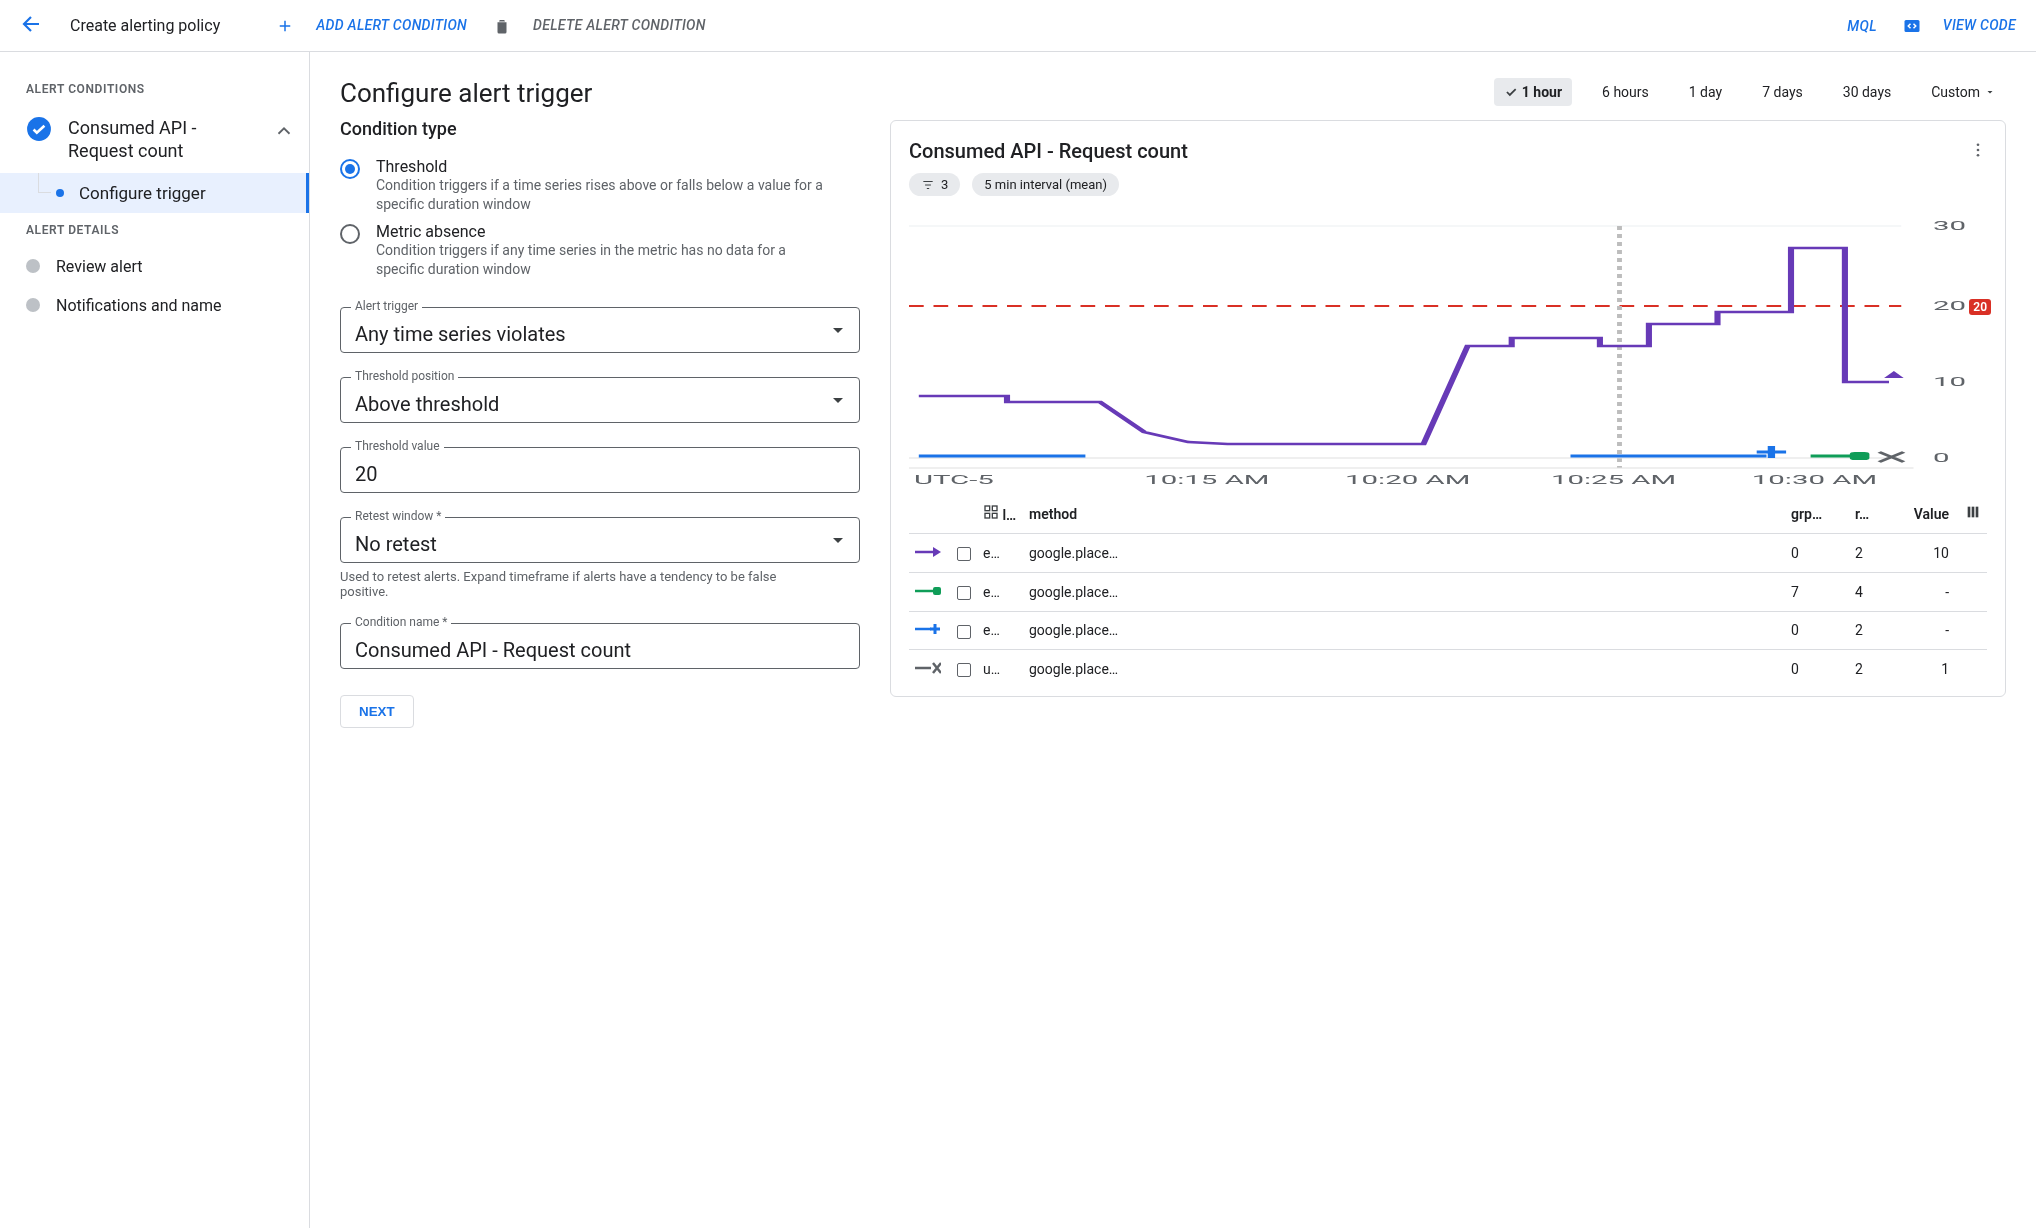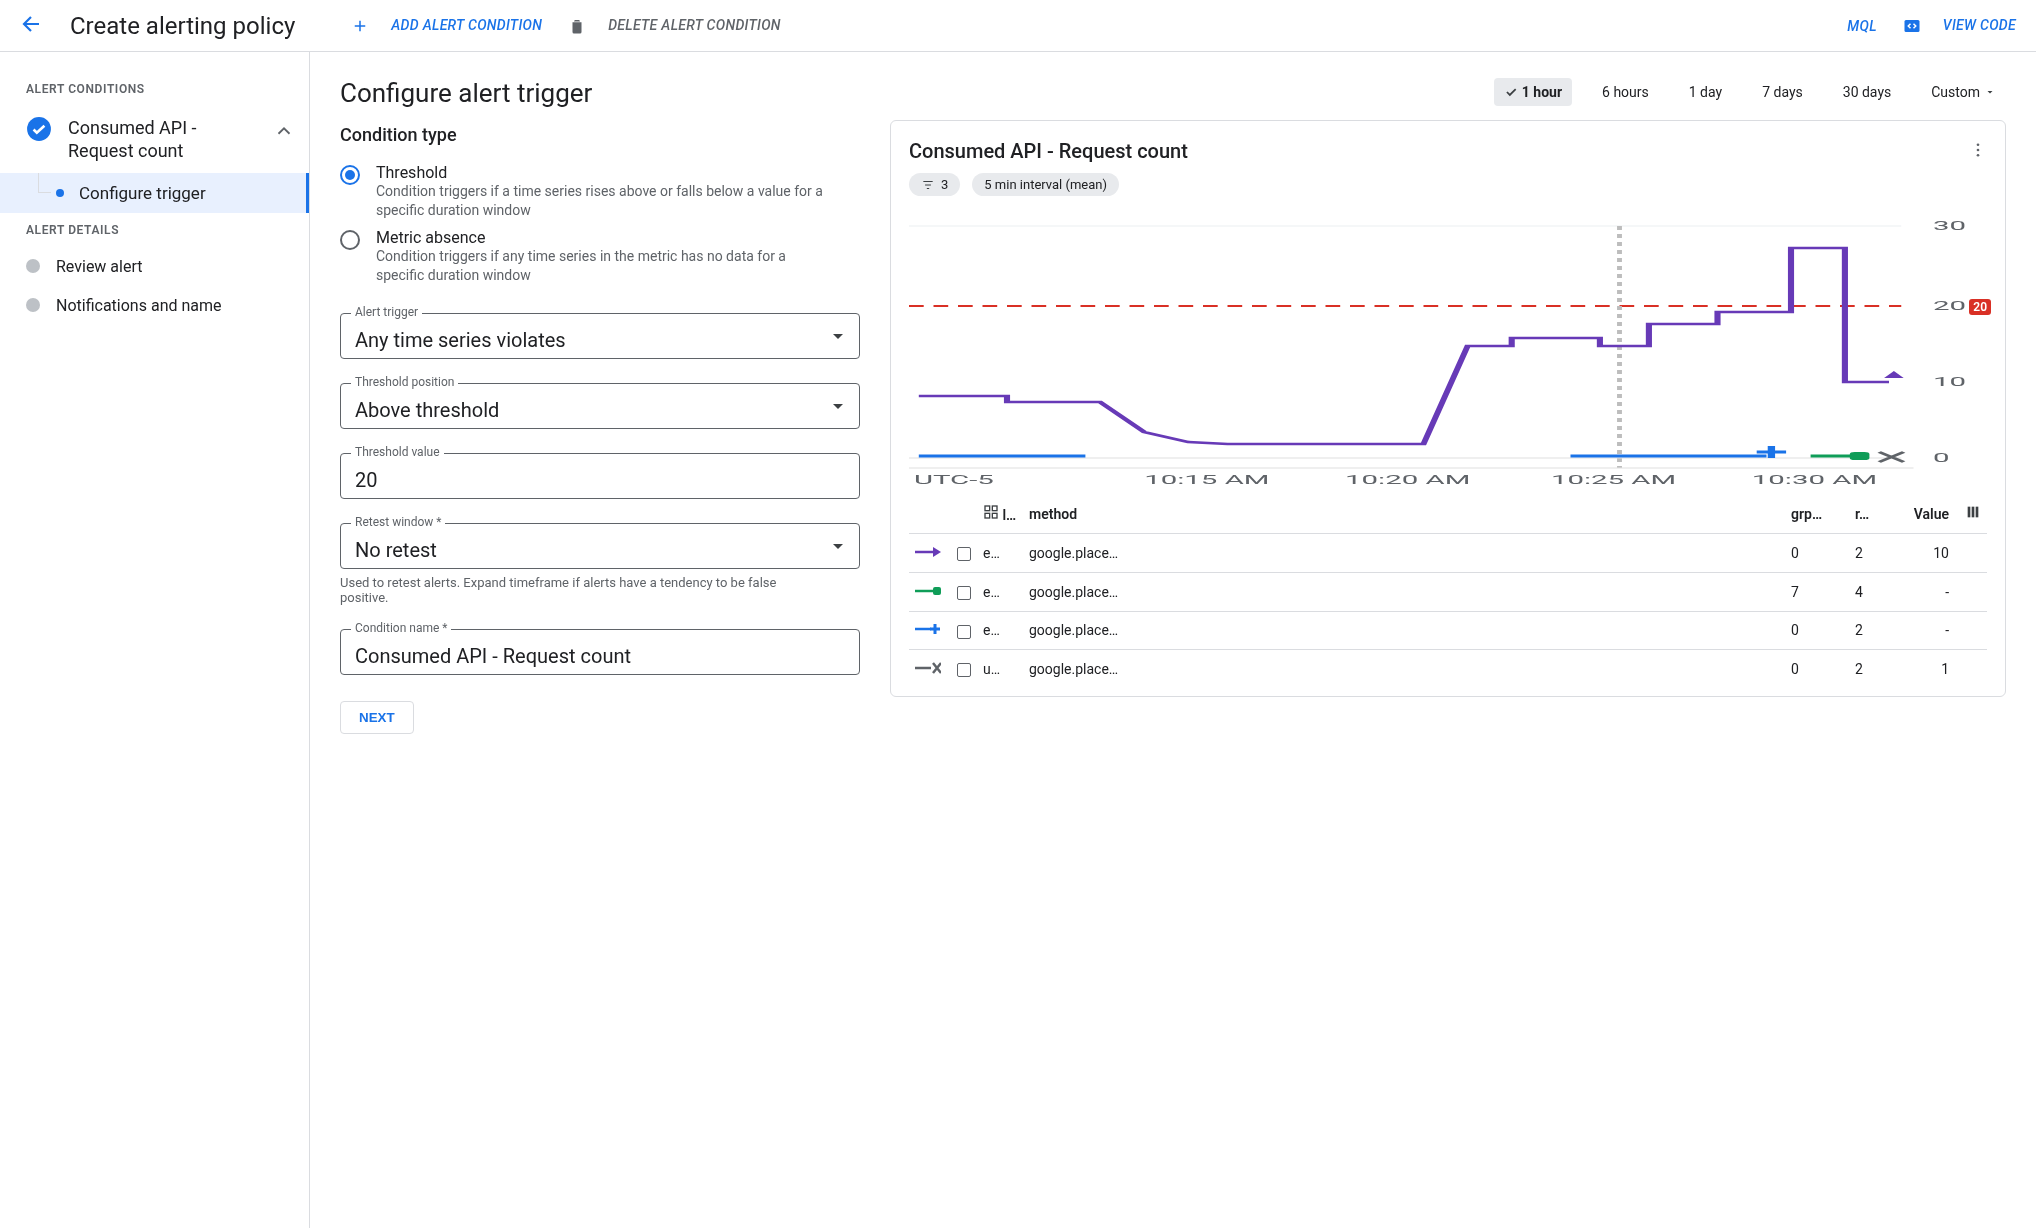--- a/index.html
+++ b/index.html
@@ -19,21 +19,21 @@
     color: var(--text);
     background: #fff;
   }
   
   .toolbar {
     display: flex; align-items: center;
     height: 52px; padding: 0 20px;
     border-bottom: 1px solid var(--border);
     gap: 26px;
   }
-  .toolbar .title { font-size: 24px; font-weight: 400; margin-right: 30px; }
+  .toolbar .title { font-size: 16px; font-weight: 400; margin-right: 30px; }
   .toolbar .back { color: var(--blue); cursor: pointer; }
   .toolbar .spacer { flex: 1; }
   .tb-btn { display: flex; align-items: flex-start; gap: 22px; font-weight: 500; letter-spacing: .3px; cursor: pointer; font-style: italic; }
   .tb-btn.blue { color: var(--blue); }
   .tb-btn.grey { color: var(--muted); }
   
   .body { display: flex; height: calc(100vh - 52px); }
   .sidebar { width: 310px; border-right: 1px solid var(--border); padding: 20px 0 0 0; }
   .section-label { color: var(--muted); font-size: 12px; font-weight: 600; letter-spacing: .6px; padding: 10px 26px; }
   .step { display:flex; align-items:center; padding: 10px 18px 10px 26px; gap: 16px; font-size: 16px; }
@@ -42,21 +42,21 @@
   .step.big svg { flex-shrink:0; }
   .step.big .expand-icon{ position:absolute; right:14px; top:14px; color:var(--muted);}
   .substep { display:flex; align-items:center; gap:15px; padding:10px 18px 10px 56px; font-size:17px; position:relative; }
   .substep.active { background:#e8f0fe; color:var(--text); border-right:3px solid var(--blue);}
   .substep .dot{width:8px;height:8px;border-radius:50%;background:var(--blue);}
   .tree-line{position:absolute;left:38px;top:0;bottom:50%;border-left:1px solid var(--border);}
   .tree-line::after{content:"";position:absolute;bottom:0;left:0;width:12px;border-bottom:1px solid var(--border);}
   
   .main { flex:1; padding: 26px 30px; overflow:auto; display:flex; gap:30px; }
   .form { width: 520px; }
-  h1 { font-size: 26px; font-weight:400; margin: 0 0 16px; }
+  h1 { font-size: 26px; font-weight:400; margin: 0 0 10px; }
   h2 { font-size: 18px; font-weight:500; margin: 0 0 14px; }
   .radio-row{display:flex;gap:16px;padding:4px 0;align-items:flex-start;}
   .radio-row .radio{width:20px;height:20px;border:2px solid var(--muted);border-radius:50%;margin-top:2px;flex-shrink:0;display:flex;align-items:center;justify-content:center;}
   .radio-row.selected .radio{border-color:var(--blue);}
   .radio-row.selected .radio::after{content:"";width:10px;height:10px;border-radius:50%;background:var(--blue);}
   .radio-text .label{font-size:16px;}
   .radio-text .desc{color:var(--muted);font-size:14px;max-width:460px;line-height:1.35;}
   .field{position:relative;border:1px solid var(--muted);border-radius:4px;padding:14px 14px 6px 14px;margin-top:24px;}
   .field .legend{position:absolute;top:-9px;left:10px;background:#fff;padding:0 4px;font-size:12px;color:var(--muted);}
   .field .value{font-size:20px;}

